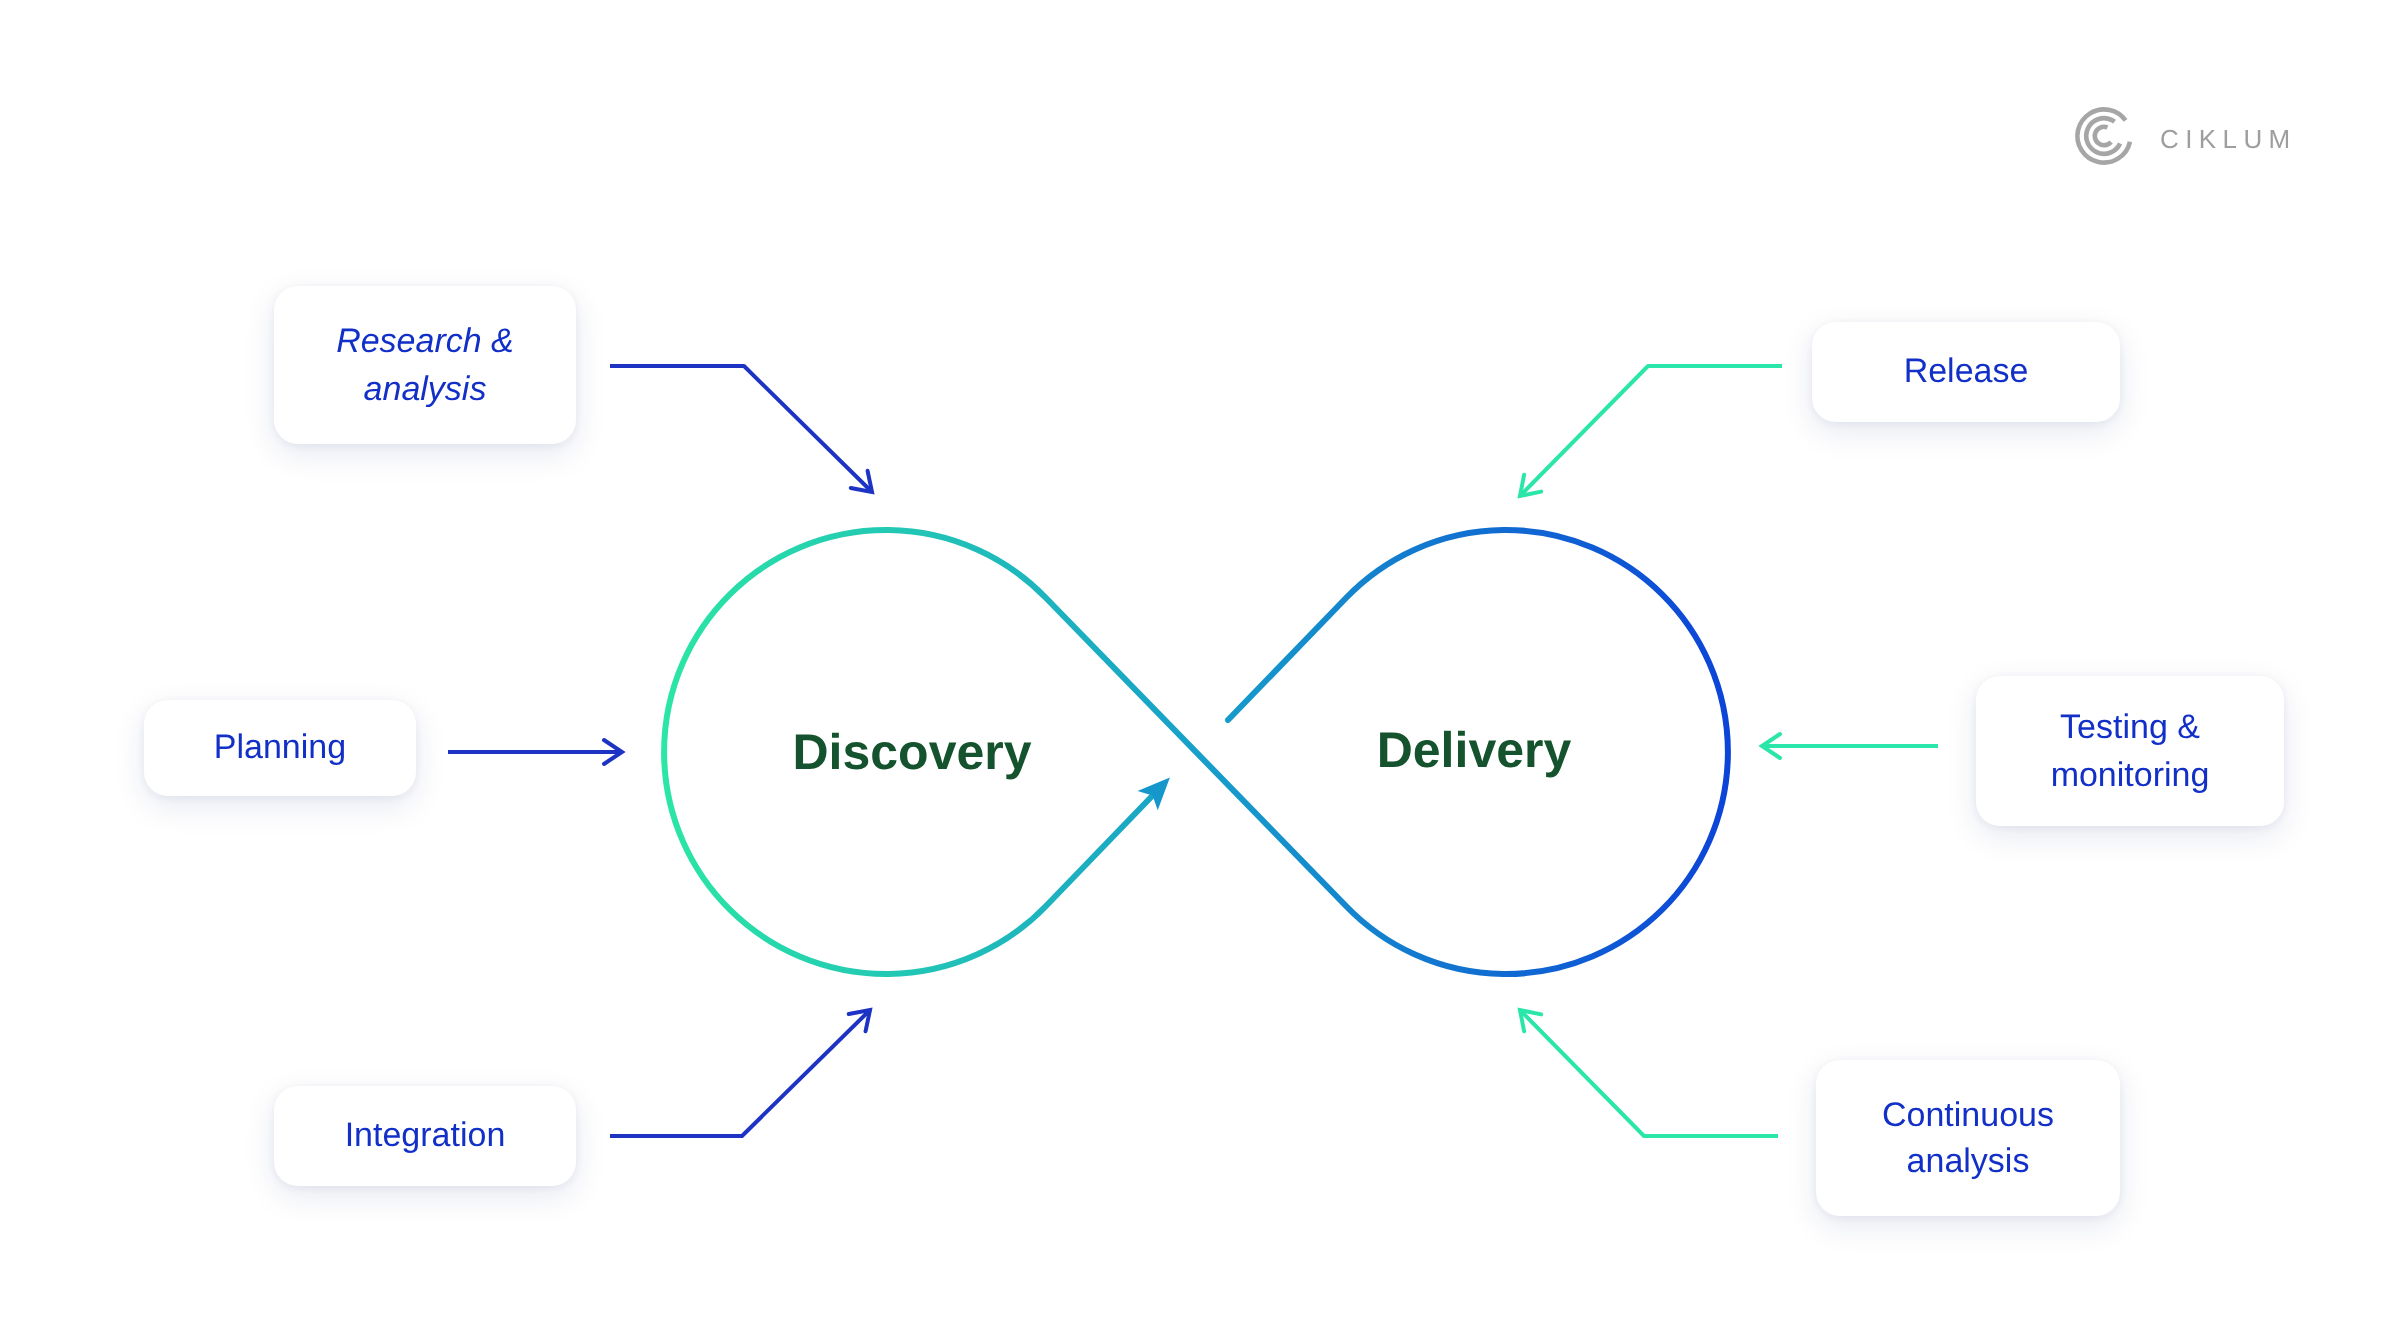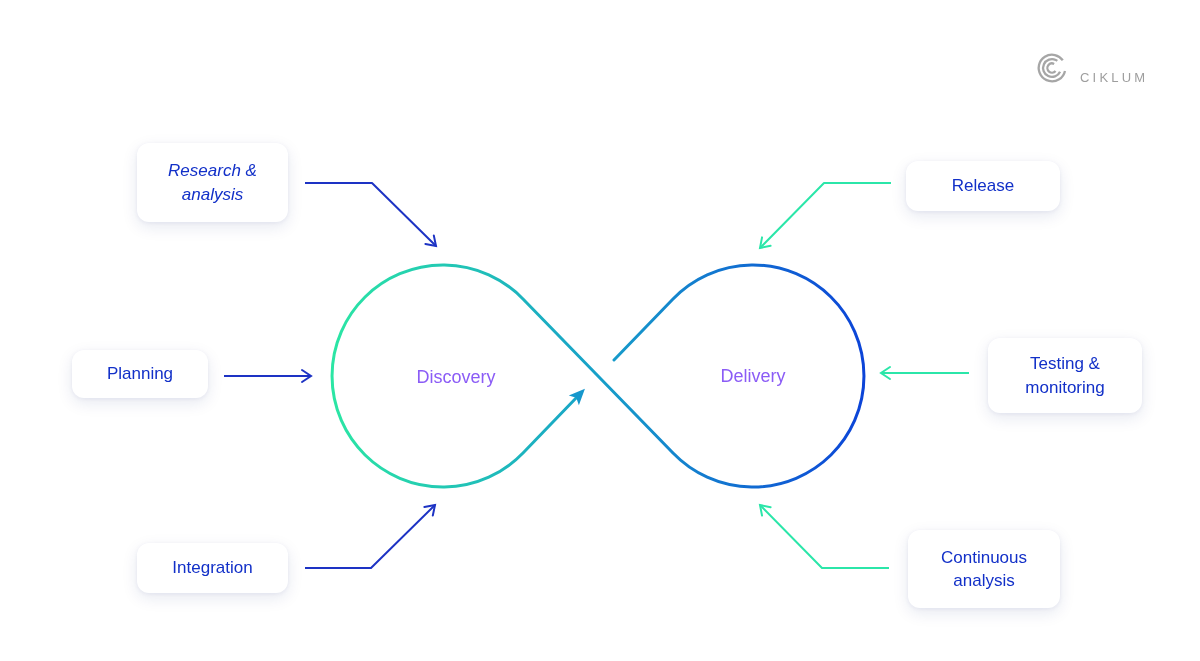--- a/index.html
+++ b/index.html
@@ -19,21 +19,21 @@
     position: absolute;
     left: 0;
     top: 0;
   }
   
   .logo {
     position: absolute;
     left: 1035px;
     top: 51px;
     display: flex;
-    align-items: flex-end;
+    align-items: center;
     gap: 11px;
   }
   .brand {
     color: #9E9E9E;
     font-size: 13px;
     letter-spacing: 3.2px;
     font-weight: 500;
     padding-top: 2px;
   }
   
@@ -56,27 +56,27 @@
   .box-research    { left: 137px; top: 143px; width: 151px; height: 79px; font-style: italic; }
   .box-planning    { left:  72px; top: 350px; width: 136px; height: 48px; }
   .box-integration { left: 137px; top: 543px; width: 151px; height: 50px; }
   .box-release     { left: 906px; top: 161px; width: 154px; height: 50px; }
   .box-testing     { left: 988px; top: 338px; width: 154px; height: 75px; }
   .box-feedback    { left: 908px; top: 530px; width: 152px; height: 78px; }
   
   .loop-label {
     position: absolute;
     transform: translate(-50%, -50%);
-    color: #8b5cf6;
-    font-size: 18px;
-    font-weight: 400;
+    color: #14532d;
+    font-size: 25px;
+    font-weight: 700;
     white-space: nowrap;
   }
   .label-discovery { left: 456px; top: 377px; }
-  .label-delivery  { left: 737px; top: 376px; margin-left: 16px; }
+  .label-delivery  { left: 737px; top: 376px; }
 </style>
 </head>
 <body>
 
 <div class="canvas">
 
   <svg class="diagram-svg" width="1200" height="661" viewBox="0 0 1200 661">
     <defs>
       <linearGradient id="loopGrad" gradientUnits="userSpaceOnUse" x1="332" y1="376" x2="864" y2="376">
         <stop offset="0" stop-color="#2BE6A4"></stop>

